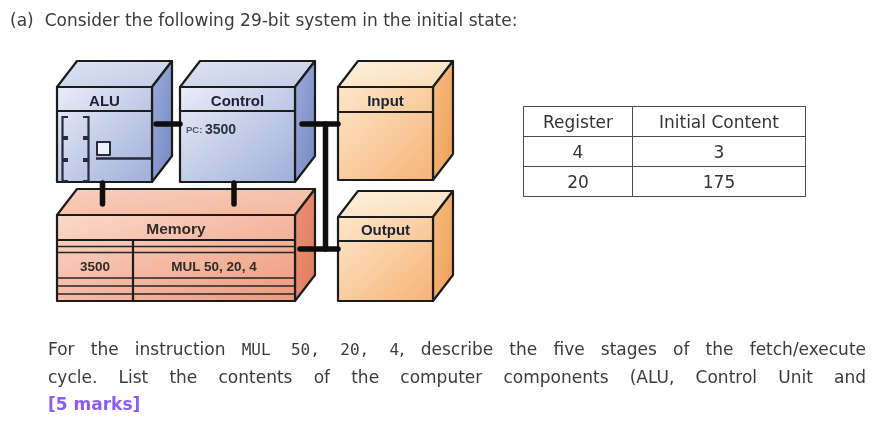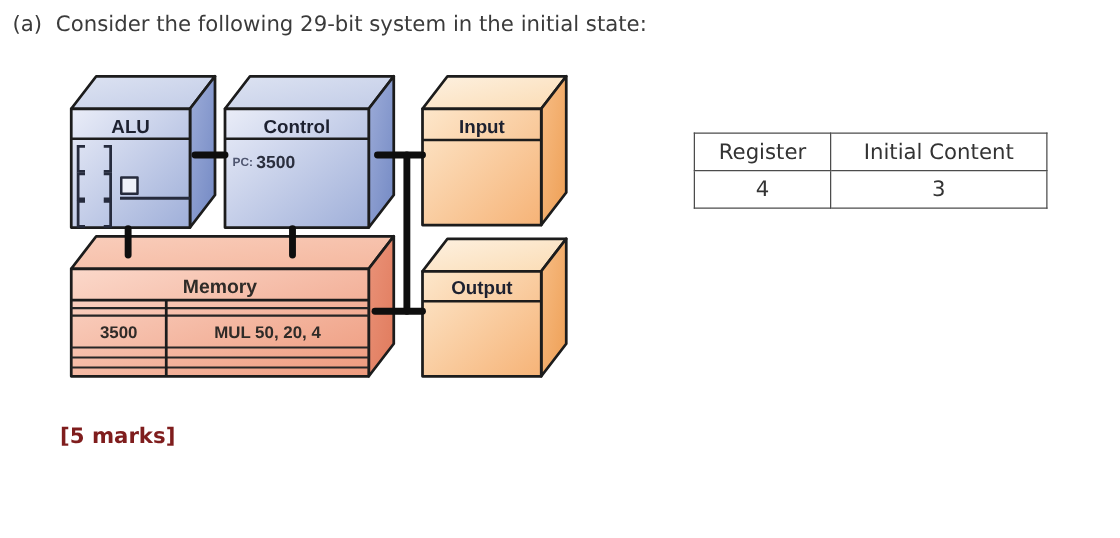--- a/index.html
+++ b/index.html
@@ -9,35 +9,35 @@
     font-family:"DejaVu Sans",sans-serif;
   }
   .heading{
     position:absolute;left:10px;top:10px;font-size:17px;display:flex;
     white-space:nowrap;color:#3b3b3b;
   }
   .heading .part{margin-right:11px;}
   .diagram-svg{position:absolute;left:40px;top:55px;}
   table.reg{
     position:absolute;left:523px;top:106px;border-collapse:collapse;
-    font-size:17px;color:#333;table-layout:fixed;margin-left:32px;
+    font-size:17px;color:#333;table-layout:fixed;
   }
   table.reg th,table.reg td{
     border:1.5px solid #4c4c4c;text-align:center;vertical-align:middle;
     font-weight:normal;padding:0;height:29px;
   }
   table.reg .c1{width:108px;}
   table.reg .c2{width:172px;}
   .body-text{
     position:absolute;left:48px;top:336px;width:818px;
     font-size:17px;line-height:27.5px;color:#3b3b3b;
   }
   .just{text-align:justify;text-align-last:justify;}
   .last-line{display:flex;justify-content:space-between;align-items:baseline;}
-  .marks{font-weight:bold;color:#7f1d1d;}
+  .marks{font-weight:bold;color:#8b5cf6;}
   .mono{font-family:"DejaVu Sans Mono",monospace;font-size:16px;}
   .dlabel{font-family:"Liberation Sans",sans-serif;font-weight:bold;fill:#1d2130;}
   .mlabel{font-family:"Liberation Sans",sans-serif;font-weight:bold;fill:#2f2b28;}
 </style>
 </head>
 <body>
 
 <div class="heading">
   <span class="part">(a)</span>
   <span>Consider the following 29-bit system in the initial state:</span>
@@ -159,20 +159,26 @@
 <table class="reg">
   <tbody>
     <tr>
       <th class="c1">Register</th>
       <th class="c2">Initial Content</th>
     </tr>
     <tr>
       <td>4</td>
       <td>3</td>
     </tr>
+    <tr>
+      <td>20</td>
+      <td>175</td>
+    </tr>
   </tbody>
 </table>
 
 <div class="body-text">
+  <div class="just"><span>For the instruction </span><span class="mono">MUL 50, 20, 4</span><span>, describe the five stages of the fetch/execute</span></div>
+  <div class="just">cycle.  List the contents of the computer components (ALU, Control Unit and</div>
   <div class="last-line">
     <span class="marks">[5 marks]</span>
   </div>
 </div>
 
 </body></html>

